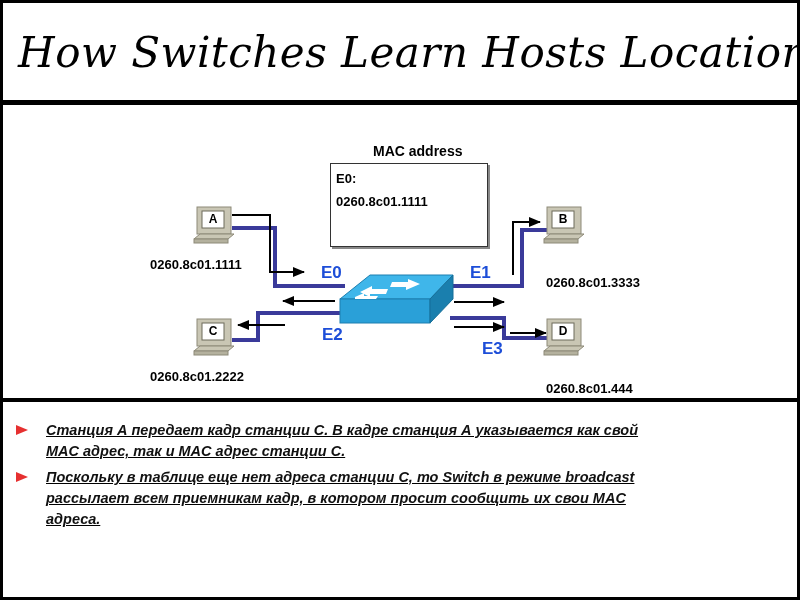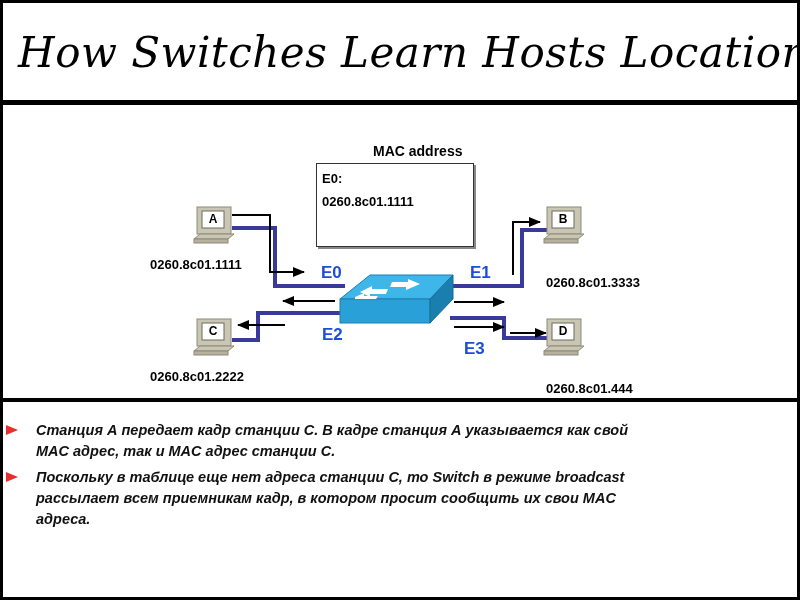--- a/index.html
+++ b/index.html
@@ -4,25 +4,25 @@
 <style>
   html, body { margin: 0; padding: 0; background: #ffffff; }
   body { width: 800px; height: 600px; position: relative; overflow: hidden; font-family: "Liberation Sans", sans-serif; }
   .frame { position: absolute; left: 0; top: 0; width: 800px; height: 600px; box-sizing: border-box; border-left: 3px solid #000; border-right: 3px solid #000; border-top: 3px solid #000; border-bottom: 3px solid #000; }
   .title-box { position: absolute; left: 0; top: 0; width: 800px; height: 105px; box-sizing: border-box; border-bottom: 5px solid #000; }
   .title { position: absolute; left: 18px; top: 28px; font-family: "DejaVu Serif", serif; font-style: italic; font-size: 42px; color: #000; letter-spacing: 0.5px; white-space: nowrap; }
   .divider { position: absolute; left: 0; top: 398px; width: 800px; height: 4px; background: #000; }
   .diagram { position: absolute; left: 0; top: 105px; width: 800px; height: 295px; }
   .diagram svg { position: absolute; left: 0; top: 0; }
   .mac-title { position: absolute; left: 334px; top: 143px; font-size: 14px; color: #000; font-weight: bold; }
-  .mac-box { position: absolute; left: 316px; top: 163px; width: 156px; height: 82px; border: 1px solid #333; box-shadow: 2px 2px 0 #888; background: #fff; }
+  .mac-box { position: absolute; left: 330px; top: 163px; width: 156px; height: 82px; border: 1px solid #333; box-shadow: 2px 2px 0 #888; background: #fff; }
   .mac-line { position: absolute; left: 5px; font-size: 13px; font-weight: bold; color: #000; }
   .host-label { position: absolute; font-size: 13px; font-weight: bold; color: #000; white-space: nowrap; }
   .port-label { position: absolute; font-size: 17px; font-weight: bold; color: #1d4ed8; }
-  .bullets { position: absolute; left: 6px; top: 420px; width: 639px; }
+  .bullets { position: absolute; left: 16px; top: 420px; width: 639px; text-decoration: underline; }
   .bullet { position: relative; padding-left: 30px; padding-right: 12px; font-size: 14.5px; font-style: italic; font-weight: bold; color: #111; line-height: 21px; margin-bottom: 5px; }
   .bullet-icon { position: absolute; left: 0; top: 5px; width: 0; height: 0; border-top: 5px solid transparent; border-bottom: 5px solid transparent; border-left: 12px solid #e63030; }
 </style>
 </head>
 <body>
 
 <div class="frame"></div>
 
 <div class="title-box">
   <div class="title">How Switches Learn Hosts Locations</div>
@@ -104,21 +104,21 @@
   </div>
 
   <div class="host-label" style="left:150px; top:152px;">0260.8c01.1111</div>
   <div class="host-label" style="left:546px; top:170px;">0260.8c01.3333</div>
   <div class="host-label" style="left:150px; top:264px;">0260.8c01.2222</div>
   <div class="host-label" style="left:546px; top:276px;">0260.8c01.444</div>
 
   <div class="port-label" style="left:321px; top:158px;">E0</div>
   <div class="port-label" style="left:470px; top:158px;">E1</div>
   <div class="port-label" style="left:322px; top:220px;">E2</div>
-  <div class="port-label" style="left:464px; top:234px;">E3</div>
+  <div class="port-label" style="left:482px; top:234px;">E3</div>
 </div>
 
 <div class="divider"></div>
 
 <div class="bullets">
   <div class="bullet">
     <span class="bullet-icon"></span>
     <span>Станция А передает кадр станции С. В кадре станция А указывается как свой MAC адрес, так и MAC адрес станции С.</span>
   </div>
   <div class="bullet">

